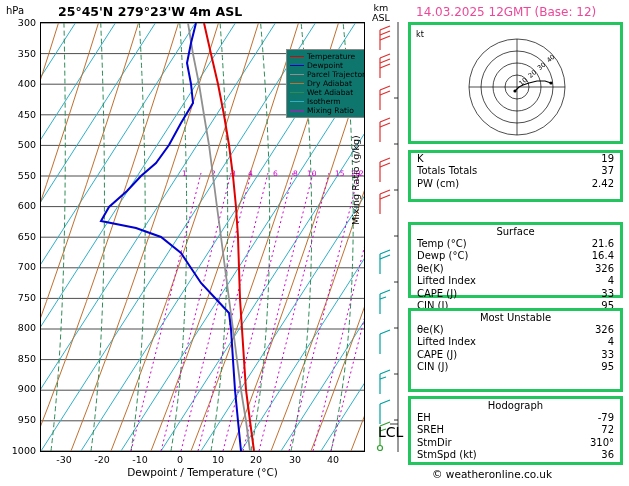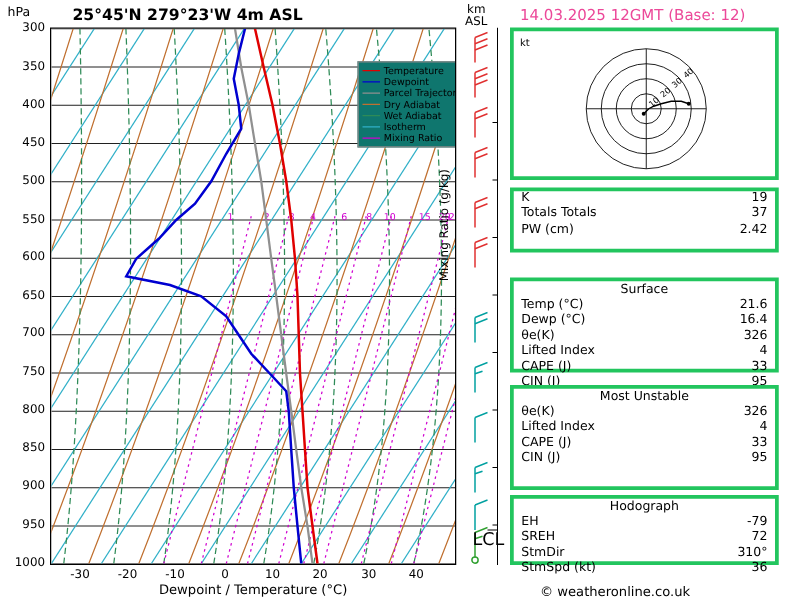--- a/index.html
+++ b/index.html
@@ -25,21 +25,21 @@
   
   #barbs{left:372px;top:22px;width:34px;height:430px;}
   
   #mixlabel{left:350px;top:225px;transform:rotate(-90deg);transform-origin:left top;font-size:9.5px;white-space:nowrap;}
   
   .panel{position:absolute;border:3px solid #22c55e;background:#fff;box-sizing:border-box;}
   #hodo{left:408px;top:22px;width:215px;height:122px;}
   #tbl1{left:408px;top:150px;width:215px;height:52px;}
   #tbl2{left:408px;top:206px;width:215px;height:76px;margin-top:16px;}
   #tbl3{left:408px;top:308px;width:215px;height:84px;}
-  #tbl4{left:408px;top:396px;width:215px;height:56px;}
+  #tbl4{left:408px;top:396px;width:215px;height:69px;}
   .row{display:flex;justify-content:space-between;font-size:10px;line-height:12.4px;padding:0 6px;color:#000;}
   .row .k{white-space:nowrap;}
   .row .v{white-space:nowrap;}
   .sect{font-size:10px;line-height:13px;text-align:center;color:#000;}
   #copy{left:432px;top:468px;font-size:10.5px;color:#000;}
   #lcl{left:378px;top:424px;font-size:14px;}
   .kmtick{position:absolute;right:2px;font-size:9px;color:#000;}
 </style>
 </head>
 <body>

